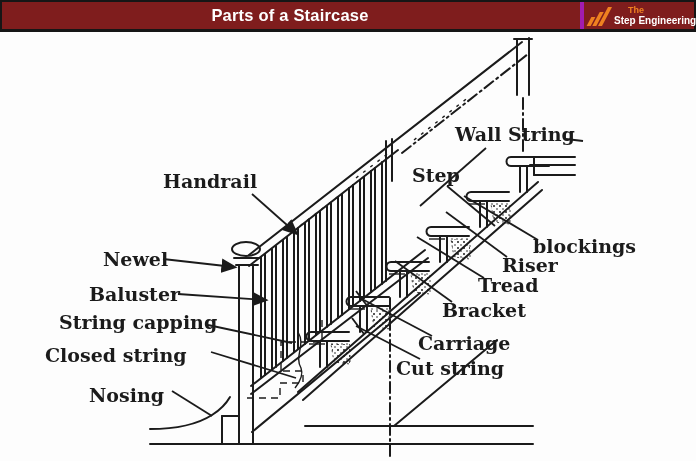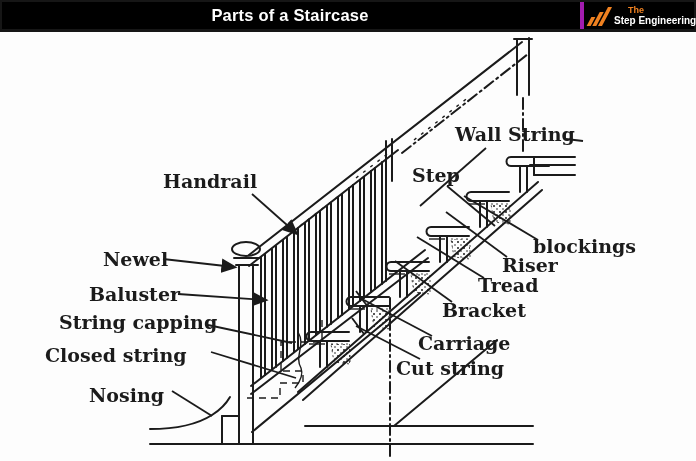--- a/index.html
+++ b/index.html
@@ -1,18 +1,18 @@
 <!DOCTYPE html>
 <html><head>
 <meta charset="utf-8">
 <style>
   html,body{margin:0;padding:0;background:#e8e8e8;}
   .stage{position:relative;width:696px;height:461px;background:#fdfdfd;overflow:hidden;
          font-family:"Liberation Sans",sans-serif;}
-  .header{position:absolute;left:0;top:0;width:692px;height:27px;background:#000000;
+  .header{position:absolute;left:0;top:0;width:692px;height:27px;background:#7f1d1d;
           border:2px solid #161616;border-bottom-width:3px;display:flex;}
   .title{position:absolute;left:0;top:0;width:576px;height:27px;line-height:27px;
          text-align:center;color:#ffffff;font-weight:bold;font-size:16.5px;
          letter-spacing:.2px;font-family:"Liberation Sans",sans-serif;}
   .logo{position:absolute;right:0;top:0;width:114px;height:27px;border-left:4px solid #a21caf;
         display:flex;align-items:center;padding-left:5px;box-sizing:border-box;}
   .stripes{display:flex;align-items:flex-end;height:20px;margin-right:4px;}
   .stripe{display:inline-block;width:4px;background:#ef8120;transform:skewX(-28deg);
           margin-right:3px;}
   .s1{height:9px;} .s2{height:14px;} .s3{height:19px;}

